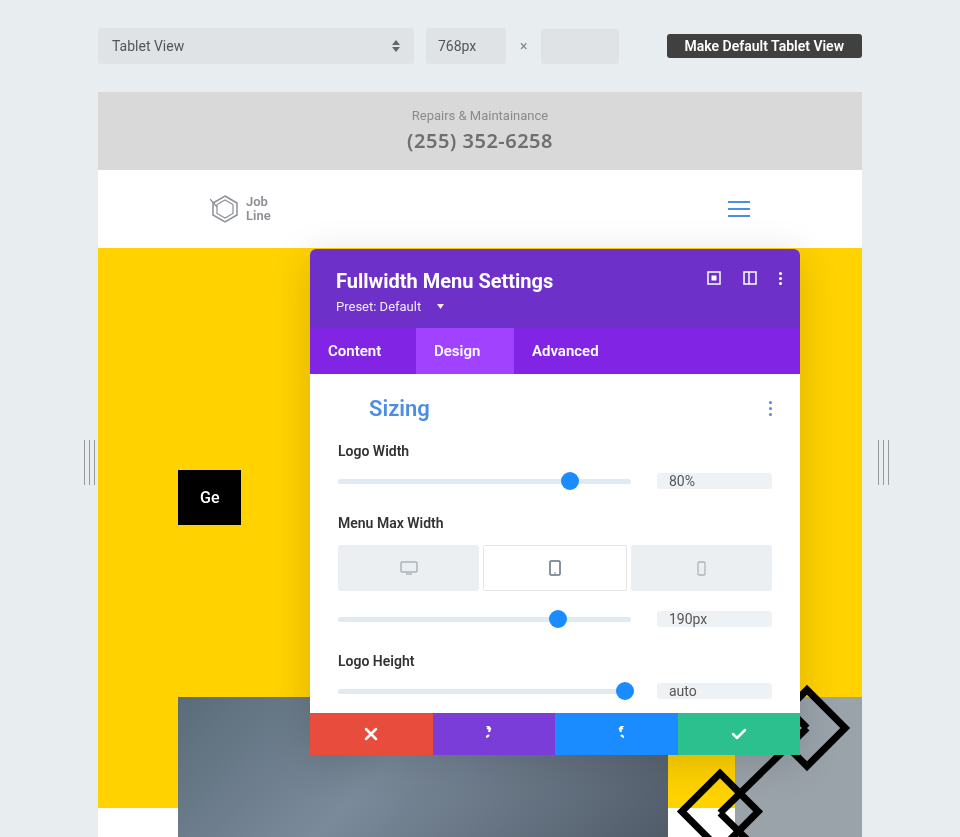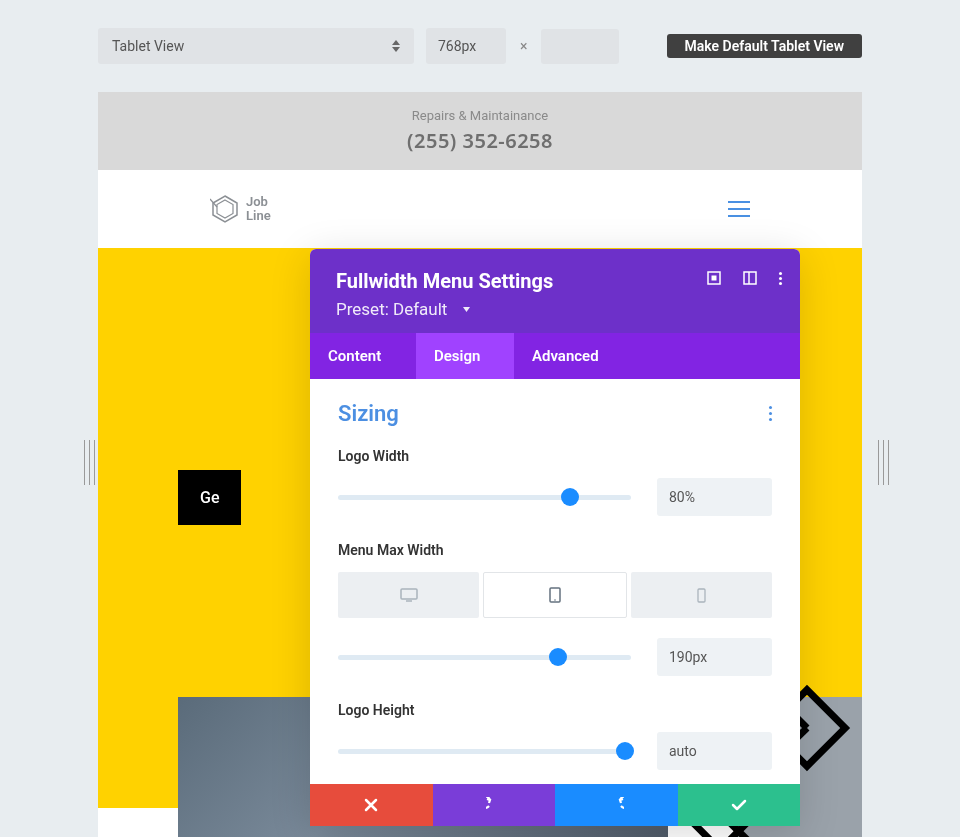--- a/index.html
+++ b/index.html
@@ -36,42 +36,42 @@
 
 .side-handle-l, .side-handle-r { position: absolute; top: 440px; display: flex; gap: 4px; }
 .side-handle-l { left: 84px; }
 .side-handle-r { left: 878px; }
 .side-handle-l span, .side-handle-r span { width: 1px; height: 45px; background: #999; display: block; }
 
 
 .panel { position: absolute; left: 310px; top: 249px; width: 490px; background: #fff; box-shadow: 0 8px 40px rgba(0,0,0,0.15); border-radius: 6px 6px 0 0; overflow: hidden; }
 .panel-header { background: #6d30c9; color: #fff; padding: 20px 26px 14px; position: relative; }
 .panel-title { font-size: 20px; font-weight: 700; margin-bottom: 6px; }
-.panel-preset { font-size: 17px; opacity: 0.9; cursor: pointer; display:flex; align-items:center; gap:16px;}
+.panel-preset { font-size: 13px; opacity: 0.9; cursor: pointer; display:flex; align-items:center; gap:16px;}
 .panel-icons { position: absolute; right: 18px; top: 22px; display: flex; gap: 22px; align-items: center; }
 .panel-icons svg, .panel-icons div { cursor: pointer; }
 
 .tabs { background: #8224e3; display: flex; }
 .tab { padding: 14px 18px; color: #fff; font-size: 15px; font-weight: 600; cursor: pointer; text-align:left; }
 .tab.tCnt{ width: 106px; }
 .tab.tDes{ width: 98px; background:#a042ff; }
 .tab.tAdv{ width: 140px; }
 
 .panel-body { padding: 22px 28px 0; background: #fff; }
 .section-head { display: flex; justify-content: space-between; align-items: center; margin-bottom: 22px; }
-.section-title { color: #4c8fe2; font-size: 22px; font-weight: 600; }
+.section-title { color: #4c8fe2; font-size: 22px; font-weight: 600; margin-left: 31px; }
 .kebab { display: flex; flex-direction: column; gap: 3px; cursor: pointer; }
 .kebab span { width: 3px; height: 3px; background: #4c8fe2; border-radius: 50%; }
 
 .field { margin-bottom: 26px; }
 .field-label { color: #333; font-size: 14px; font-weight: 600; margin-bottom: 14px; }
 .slider-row { display: flex; align-items: center; gap: 26px; }
 .slider-track { flex: 1; height: 5px; background: #dfeaf3; border-radius: 3px; position: relative; }
 .slider-thumb { position: absolute; width: 18px; height: 18px; background: #1a8cff; border-radius: 50%; top: -7px; cursor: pointer; }
-.val-input { width: 115px; background: #eef2f5; border: none; padding: 11px 12px; font-size: 14px; color: #555; border-radius: 3px; }
+.val-input { width: 115px; background: #eef2f5; border: none; padding: 0 12px; font-size: 14px; color: #555; border-radius: 3px; }
 
 .device-tabs { display: flex; gap: 4px; margin-bottom: 20px; }
 .device-tab { flex: 1; background: #eceff2; padding: 14px 0; display: flex; justify-content: center; align-items: center; cursor: pointer; border-radius:2px; }
 .device-tab.active { background: #fff; border:1px solid #e2e5e8; }
 .device-tab svg { opacity: 0.5; }
 .device-tab.active svg { opacity: 0.85; }
 
 .bottom-actions { display: flex; position: absolute; left:0; right:0; bottom:0; height:42px; }
 .action { flex: 1; display:flex; align-items:center; justify-content:center; color:#fff; cursor:pointer; font-size:16px; }
 .act-close{ background:#e74c3c; }

